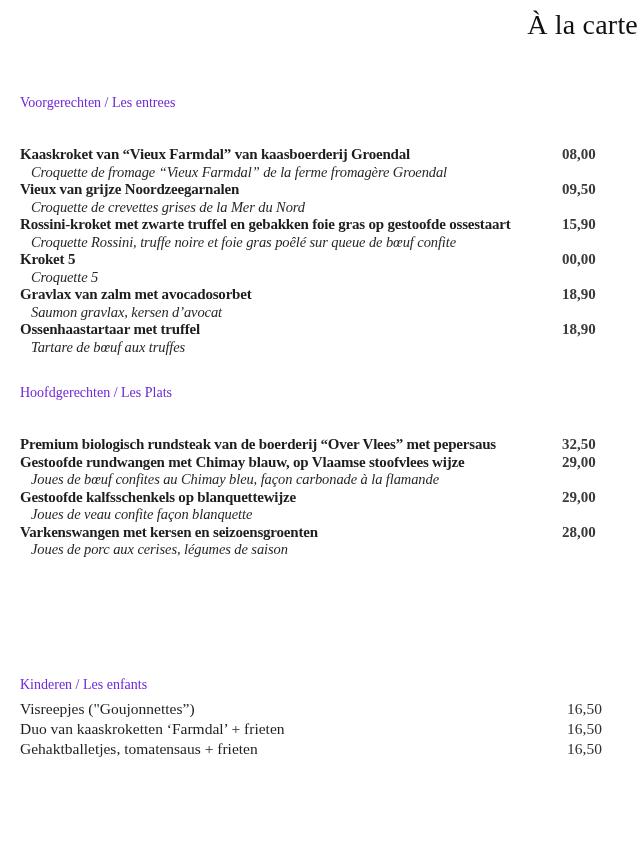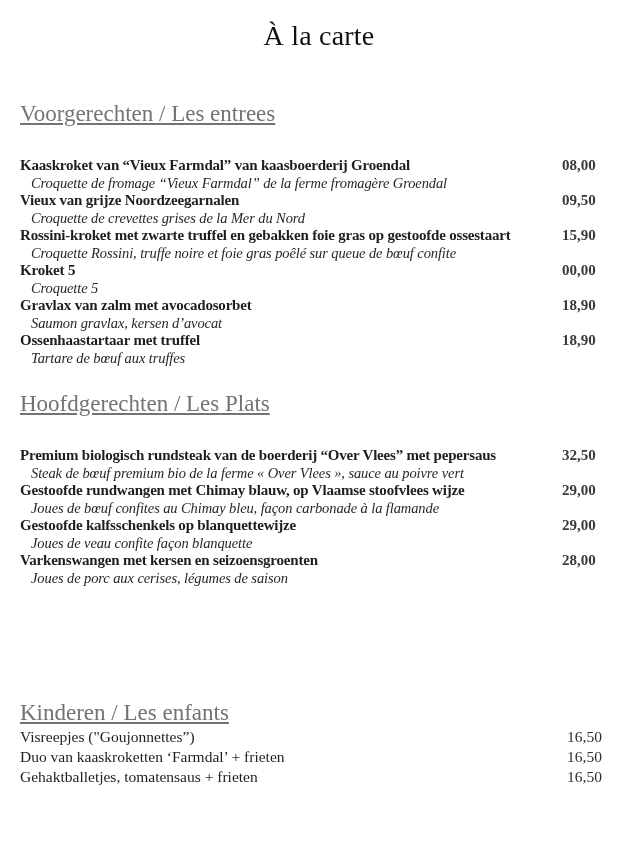--- a/index.html
+++ b/index.html
@@ -5,35 +5,34 @@
   html,body { margin:0; padding:0; background:#ffffff; }
   .page {
     position:relative;
     width:638px; height:848px;
     background:#ffffff;
     font-family:"Liberation Serif", serif;
     color:#1e1e1e;
     overflow:hidden;
   }
   .title {
-    text-align:center;
+    text-align:right;
     font-size:28px;
     line-height:36px;
-    padding-top:18px;
+    padding-top:7px;
     font-weight:400;
     letter-spacing:0.2px;
     color:#111111;
   }
   .content { padding-left:20px; }
   .section-heading {
-    font-size:23px;
+    font-size:14px;
     line-height:26px;
     font-weight:400;
-    color:#737373;
-    text-decoration:underline;
+    color:#6d28d9;
   }
   .heading-starters { margin-top:47px; }
   .heading-mains   { margin-top:24px; }
   .heading-kids    { margin-top:113px; }
   .item-list-starters { margin-top:30px; }
   .item-list-mains    { margin-top:30px; }
   .item-list-kids     { margin-top:1px; }
   .menu-row { display:flex; align-items:flex-start; }
   .item-name {
     flex:0 0 auto;
@@ -147,21 +146,20 @@
 
     <div class="section-heading heading-mains">Hoofdgerechten / Les Plats</div>
     <div class="item-list-mains">
 
 
       <div>
         <div class="menu-row">
           <span class="item-name">Premium biologisch rundsteak van de boerderij “Over Vlees” met pepersaus</span>
           <span class="item-price">32,50</span>
         </div>
-        <div class="item-desc">Steak de bœuf premium bio de la ferme « Over Vlees », sauce au poivre vert</div>
       </div>
 
       <div>
         <div class="menu-row">
           <span class="item-name">Gestoofde rundwangen met Chimay blauw, op Vlaamse stoofvlees wijze</span>
           <span class="item-price">29,00</span>
         </div>
         <div class="item-desc">Joues de bœuf confites au Chimay bleu, façon carbonade à la flamande</div>
       </div>
 

